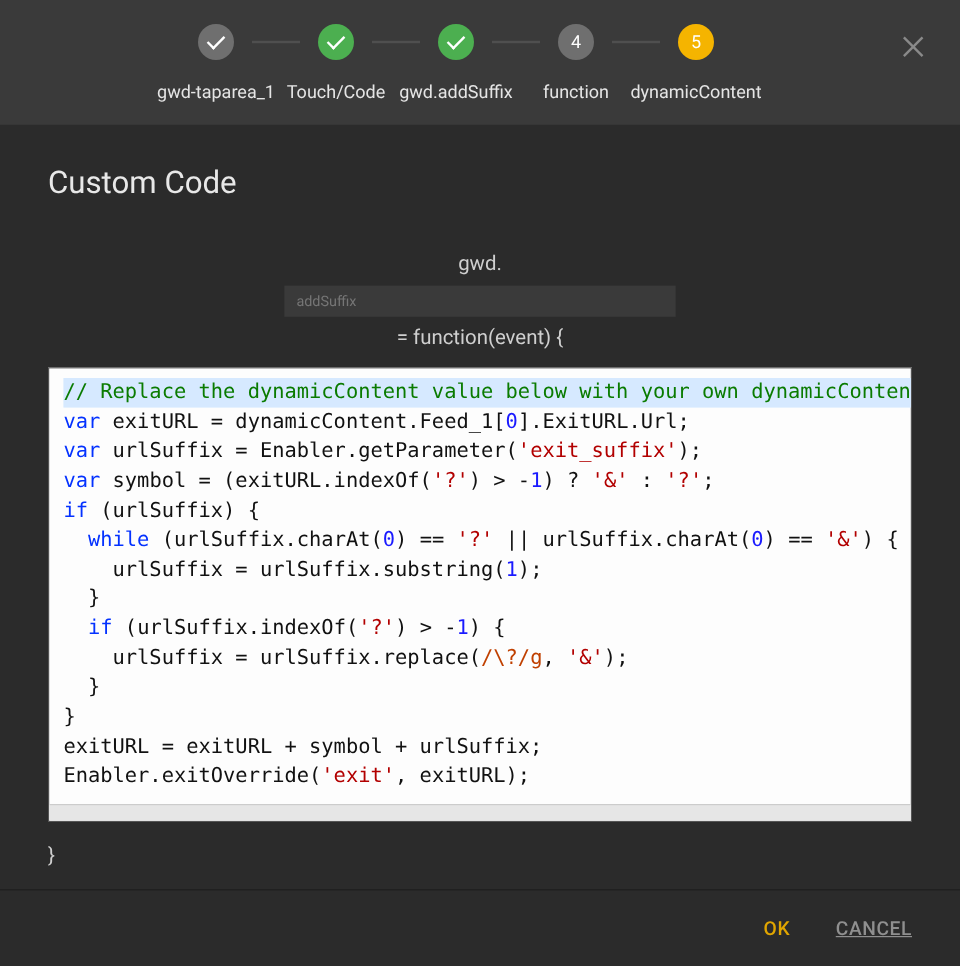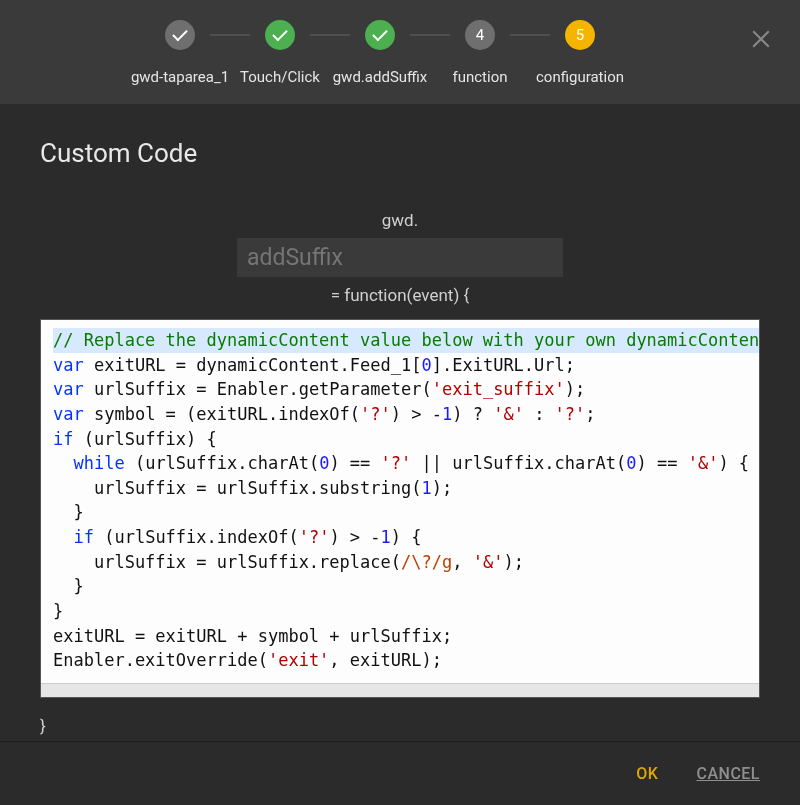--- a/index.html
+++ b/index.html
@@ -77,21 +77,21 @@
     }
     .func-row {
       display: flex; align-items: center; gap: 8px;
       font-size: 17px; color: #cfcfcf;
       margin-bottom: 14px;
       flex-direction: column;
     }
     .func-prefix { }
     .func-name-input {
       background: #3a3a3a; border: none; outline: none;
-      color: #9a9a9a; font-size: 23px;
+      color: #9a9a9a; font-size: 12px;
       padding: 6px 10px; width: 326px;
       font-family: inherit;
     }
     .func-mid { }
     .code-wrap {
       background: #fdfdfd;
       border: 1px solid #555;
       padding: 0;
       overflow: hidden;
     }
@@ -155,41 +155,41 @@
           <span class="step-check"></span>
         </div>
       <div class="step-label">gwd-taparea_1</div>
     </div>
     <div class="step-connector"></div>
 
     <div class="step">
       <div class="step-circle done">
           <span class="step-check"></span>
         </div>
-      <div class="step-label">Touch/Click</div>
+      <div class="step-label">Touch/Code</div>
     </div>
     <div class="step-connector"></div>
 
     <div class="step">
       <div class="step-circle done">
           <span class="step-check"></span>
         </div>
       <div class="step-label">gwd.addSuffix</div>
     </div>
     <div class="step-connector"></div>
 
     <div class="step">
       <div class="step-circle idle">4</div>
       <div class="step-label">function</div>
     </div>
     <div class="step-connector"></div>
 
     <div class="step">
       <div class="step-circle active">5</div>
-      <div class="step-label">configuration</div>
+      <div class="step-label">dynamicContent</div>
     </div>
   </div>
 </div>
 
 <div class="content">
   <div class="title">Custom Code</div>
 
   <div class="func-row">
     <span class="func-prefix">gwd.</span>
     <input class="func-name-input" type="text" placeholder="addSuffix" style="">

